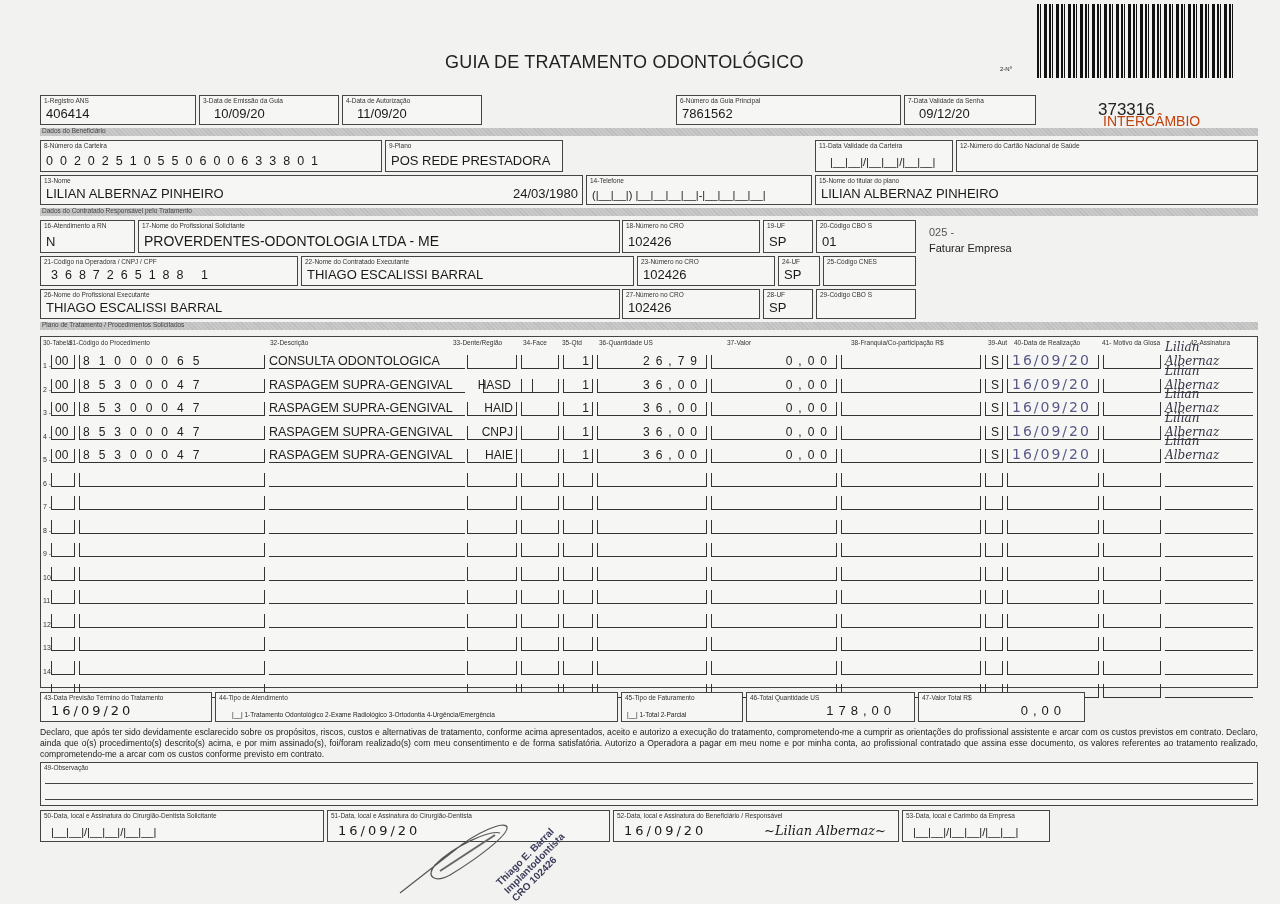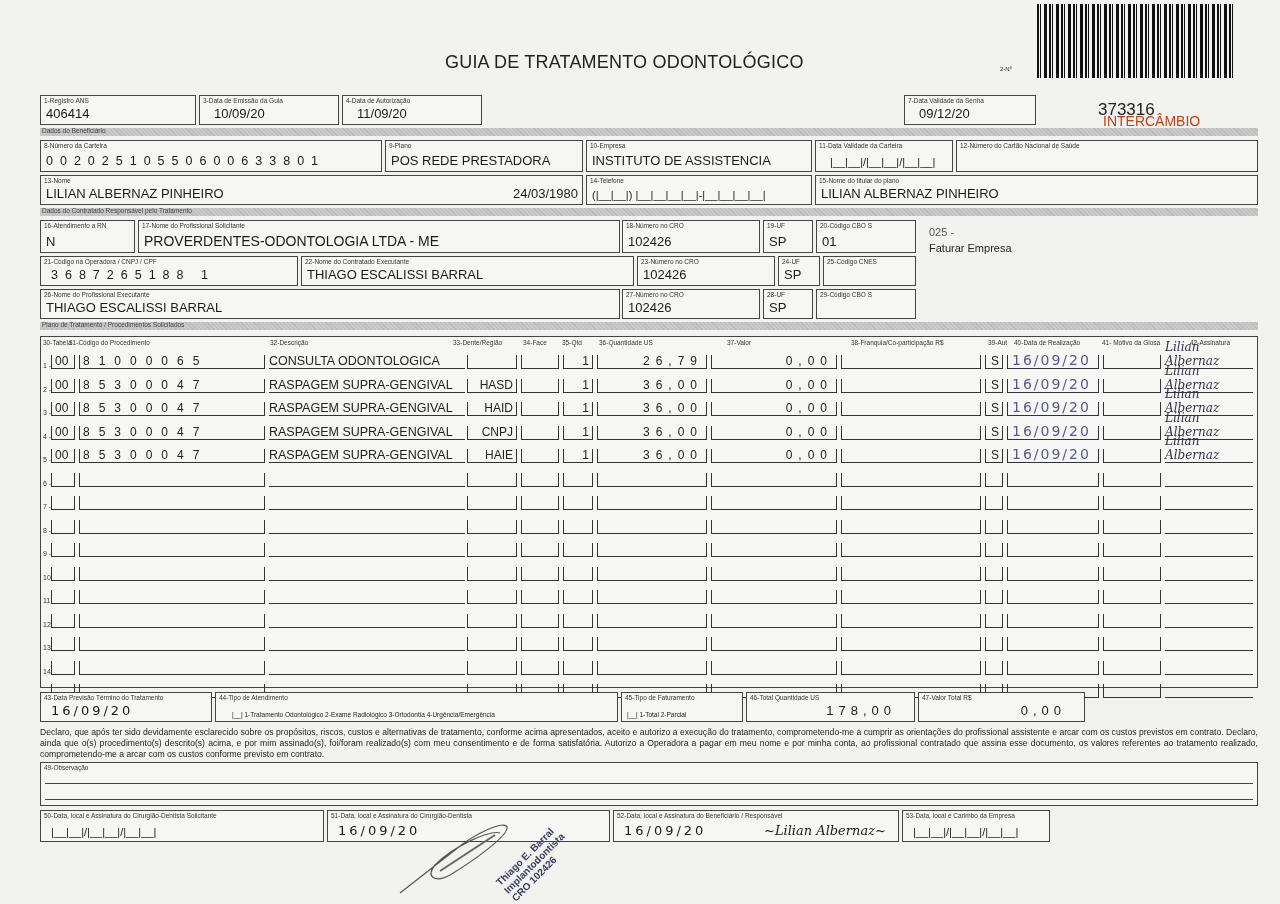--- a/index.html
+++ b/index.html
@@ -50,41 +50,41 @@
     <span class="val" style="left:14px;">
       <span>10</span>/<span>09</span>/<span>20</span>
     </span>
   </div>
   <div class="box" style="left:342px;top:95px;width:140px;height:30px;">
     <span class="lbl">4-Data de Autorização</span>
     <span class="val" style="left:14px;">
       <span>11</span>/<span>09</span>/<span>20</span>
     </span>
   </div>
+  <div class="box" style="left:676px;top:95px;width:225px;height:30px;">
+    <span class="lbl">6-Número da Guia Principal</span>
+    <span class="val">7861562</span>
+  </div>
   <div class="box" style="left:904px;top:95px;width:132px;height:30px;">
     <span class="lbl">7-Data Validade da Senha</span>
     <span class="val" style="left:14px;">
       <span>09</span>/<span>12</span>/<span>20</span>
     </span>
   </div>
 
   <div class="band" style="top:128px;">
       <span>Dados do Beneficiário</span>
     </div>
   <div class="box" style="left:40px;top:140px;width:342px;height:32px;">
     <span class="lbl">8-Número da Carteira</span>
     <span class="val" style="letter-spacing:7px;font-size:12.5px;">00202510550600633801</span>
   </div>
-  <div class="box" style="left:385px;top:140px;width:198px;height:32px;">
+  <div class="box" style="left:385px;top:140px;width:178px;height:32px;">
     <span class="lbl">9-Plano</span>
     <span class="val">POS REDE PRESTADORA</span>
-  </div>
-  <div class="box" style="left:586px;top:140px;width:226px;height:32px;">
-    <span class="lbl">10-Empresa</span>
-    <span class="val">INSTITUTO DE ASSISTENCIA</span>
   </div>
   <div class="box" style="left:815px;top:140px;width:138px;height:32px;">
     <span class="lbl">11-Data Validade da Carteira</span>
     <span class="val" style="left:14px;font-size:11px;">|__|__|/|__|__|/|__|__|</span>
   </div>
   <div class="box" style="left:956px;top:140px;width:302px;height:32px;">
     <span class="lbl">12-Número do Cartão Nacional de Saúde</span>
   </div>
   <div class="box" style="left:40px;top:175px;width:543px;height:30px;">
     <span class="lbl">13-Nome</span>
@@ -192,21 +192,21 @@
         <span class="rcell" style="left: 944px; width: 18px; border-bottom: 1px solid rgb(51, 51, 51); border-left: 1px solid rgb(51, 51, 51); border-right: 1px solid rgb(51, 51, 51); height: 14px; font-size: 12px; justify-content: flex-end; padding-right: 3px;">S</span>
         <span class="rcell hand" style="left: 966px; width: 92px; border-bottom: 1px solid rgb(51, 51, 51); border-left: 1px solid rgb(51, 51, 51); border-right: 1px solid rgb(51, 51, 51); height: 14px; font-size: 14px; justify-content: flex-start; padding-right: 3px; padding-left: 4px; letter-spacing: 2px;">16/09/20</span>
         <span class="rcell" style="left: 1062px; width: 58px; border-bottom: 1px solid rgb(51, 51, 51); border-left: 1px solid rgb(51, 51, 51); border-right: 1px solid rgb(51, 51, 51); height: 14px; font-size: 12px; justify-content: flex-end; padding-right: 3px;"></span>
         <span class="desc-line">CONSULTA ODONTOLOGICA</span>
         <span class="rcell sig" style="left: 1124px; width: 88px; border-bottom: 1px solid rgb(51, 51, 51); height: 15px;">Lilian Albernaz</span>
       </div>
       <div class="row" style="top: 35.5px;">
         <span class="rn">2 -</span>
         <span class="rcell" style="left: 10px; width: 24px; border-bottom: 1px solid rgb(51, 51, 51); border-left: 1px solid rgb(51, 51, 51); border-right: 1px solid rgb(51, 51, 51); height: 14px; font-size: 12px; justify-content: flex-start; padding-right: 3px; padding-left: 3px;">00</span>
         <span class="rcell" style="left: 38px; width: 186px; border-bottom: 1px solid rgb(51, 51, 51); border-left: 1px solid rgb(51, 51, 51); border-right: 1px solid rgb(51, 51, 51); height: 14px; font-size: 12px; justify-content: flex-start; padding-right: 3px; letter-spacing: 9px; padding-left: 3px;">85300047</span>
-        <span class="rcell" style="left: 426px; width: 50px; border-bottom: 1px solid rgb(51, 51, 51); border-left: 1px solid rgb(51, 51, 51); border-right: 1px solid rgb(51, 51, 51); height: 14px; font-size: 12px; justify-content: flex-end; padding-right: 3px;">HASD</span>
+        <span class="rcell" style="left: 442px; width: 50px; border-bottom: 1px solid rgb(51, 51, 51); border-left: 1px solid rgb(51, 51, 51); border-right: 1px solid rgb(51, 51, 51); height: 14px; font-size: 12px; justify-content: flex-end; padding-right: 21px;">HASD</span>
         <span class="rcell" style="left: 480px; width: 38px; border-bottom: 1px solid rgb(51, 51, 51); border-left: 1px solid rgb(51, 51, 51); border-right: 1px solid rgb(51, 51, 51); height: 14px; font-size: 12px; justify-content: flex-end; padding-right: 3px;"></span>
         <span class="rcell" style="left: 522px; width: 30px; border-bottom: 1px solid rgb(51, 51, 51); border-left: 1px solid rgb(51, 51, 51); border-right: 1px solid rgb(51, 51, 51); height: 14px; font-size: 12px; justify-content: flex-end; padding-right: 3px;">1</span>
         <span class="rcell" style="left: 556px; width: 110px; border-bottom: 1px solid rgb(51, 51, 51); border-left: 1px solid rgb(51, 51, 51); border-right: 1px solid rgb(51, 51, 51); height: 14px; font-size: 12px; justify-content: flex-end; padding-right: 3px; letter-spacing: 6px;">36,00</span>
         <span class="rcell" style="left: 670px; width: 126px; border-bottom: 1px solid rgb(51, 51, 51); border-left: 1px solid rgb(51, 51, 51); border-right: 1px solid rgb(51, 51, 51); height: 14px; font-size: 12px; justify-content: flex-end; padding-right: 3px; letter-spacing: 6px;">0,00</span>
         <span class="rcell" style="left: 800px; width: 140px; border-bottom: 1px solid rgb(51, 51, 51); border-left: 1px solid rgb(51, 51, 51); border-right: 1px solid rgb(51, 51, 51); height: 14px; font-size: 12px; justify-content: flex-end; padding-right: 3px;"></span>
         <span class="rcell" style="left: 944px; width: 18px; border-bottom: 1px solid rgb(51, 51, 51); border-left: 1px solid rgb(51, 51, 51); border-right: 1px solid rgb(51, 51, 51); height: 14px; font-size: 12px; justify-content: flex-end; padding-right: 3px;">S</span>
         <span class="rcell hand" style="left: 966px; width: 92px; border-bottom: 1px solid rgb(51, 51, 51); border-left: 1px solid rgb(51, 51, 51); border-right: 1px solid rgb(51, 51, 51); height: 14px; font-size: 14px; justify-content: flex-start; padding-right: 3px; padding-left: 4px; letter-spacing: 2px;">16/09/20</span>
         <span class="rcell" style="left: 1062px; width: 58px; border-bottom: 1px solid rgb(51, 51, 51); border-left: 1px solid rgb(51, 51, 51); border-right: 1px solid rgb(51, 51, 51); height: 14px; font-size: 12px; justify-content: flex-end; padding-right: 3px;"></span>
         <span class="desc-line">RASPAGEM SUPRA-GENGIVAL</span>
         <span class="rcell sig" style="left: 1124px; width: 88px; border-bottom: 1px solid rgb(51, 51, 51); height: 15px;">Lilian Albernaz</span>

